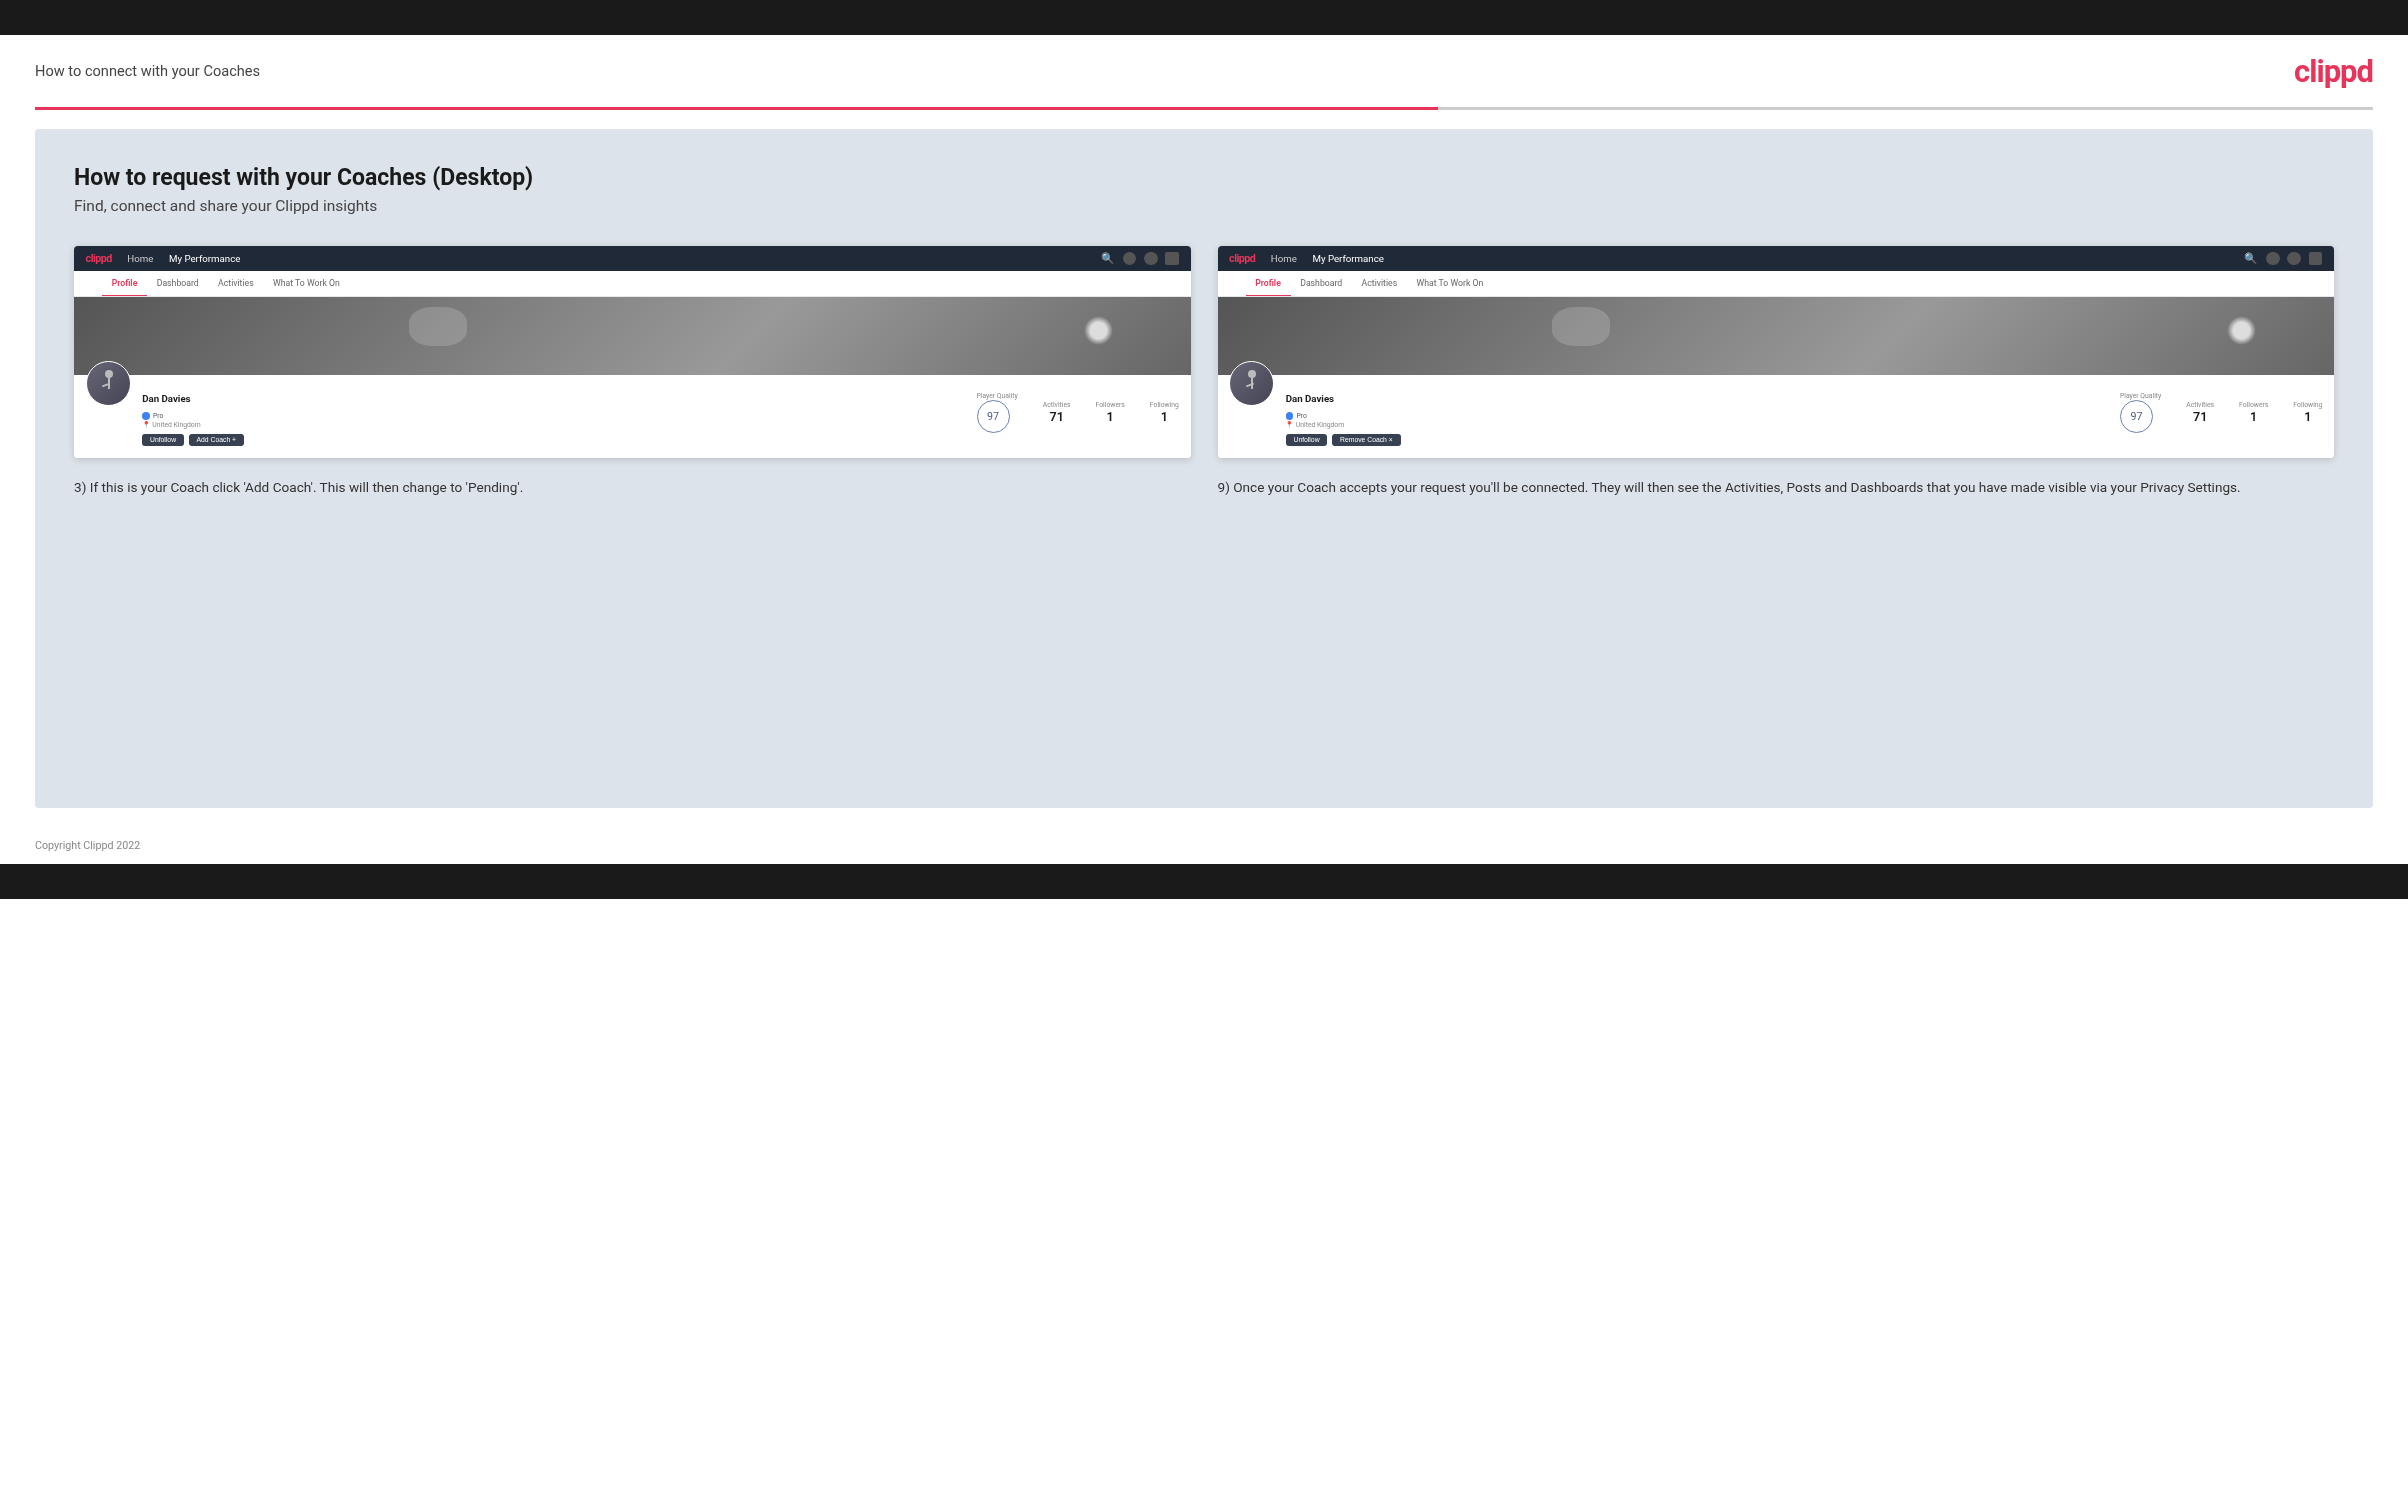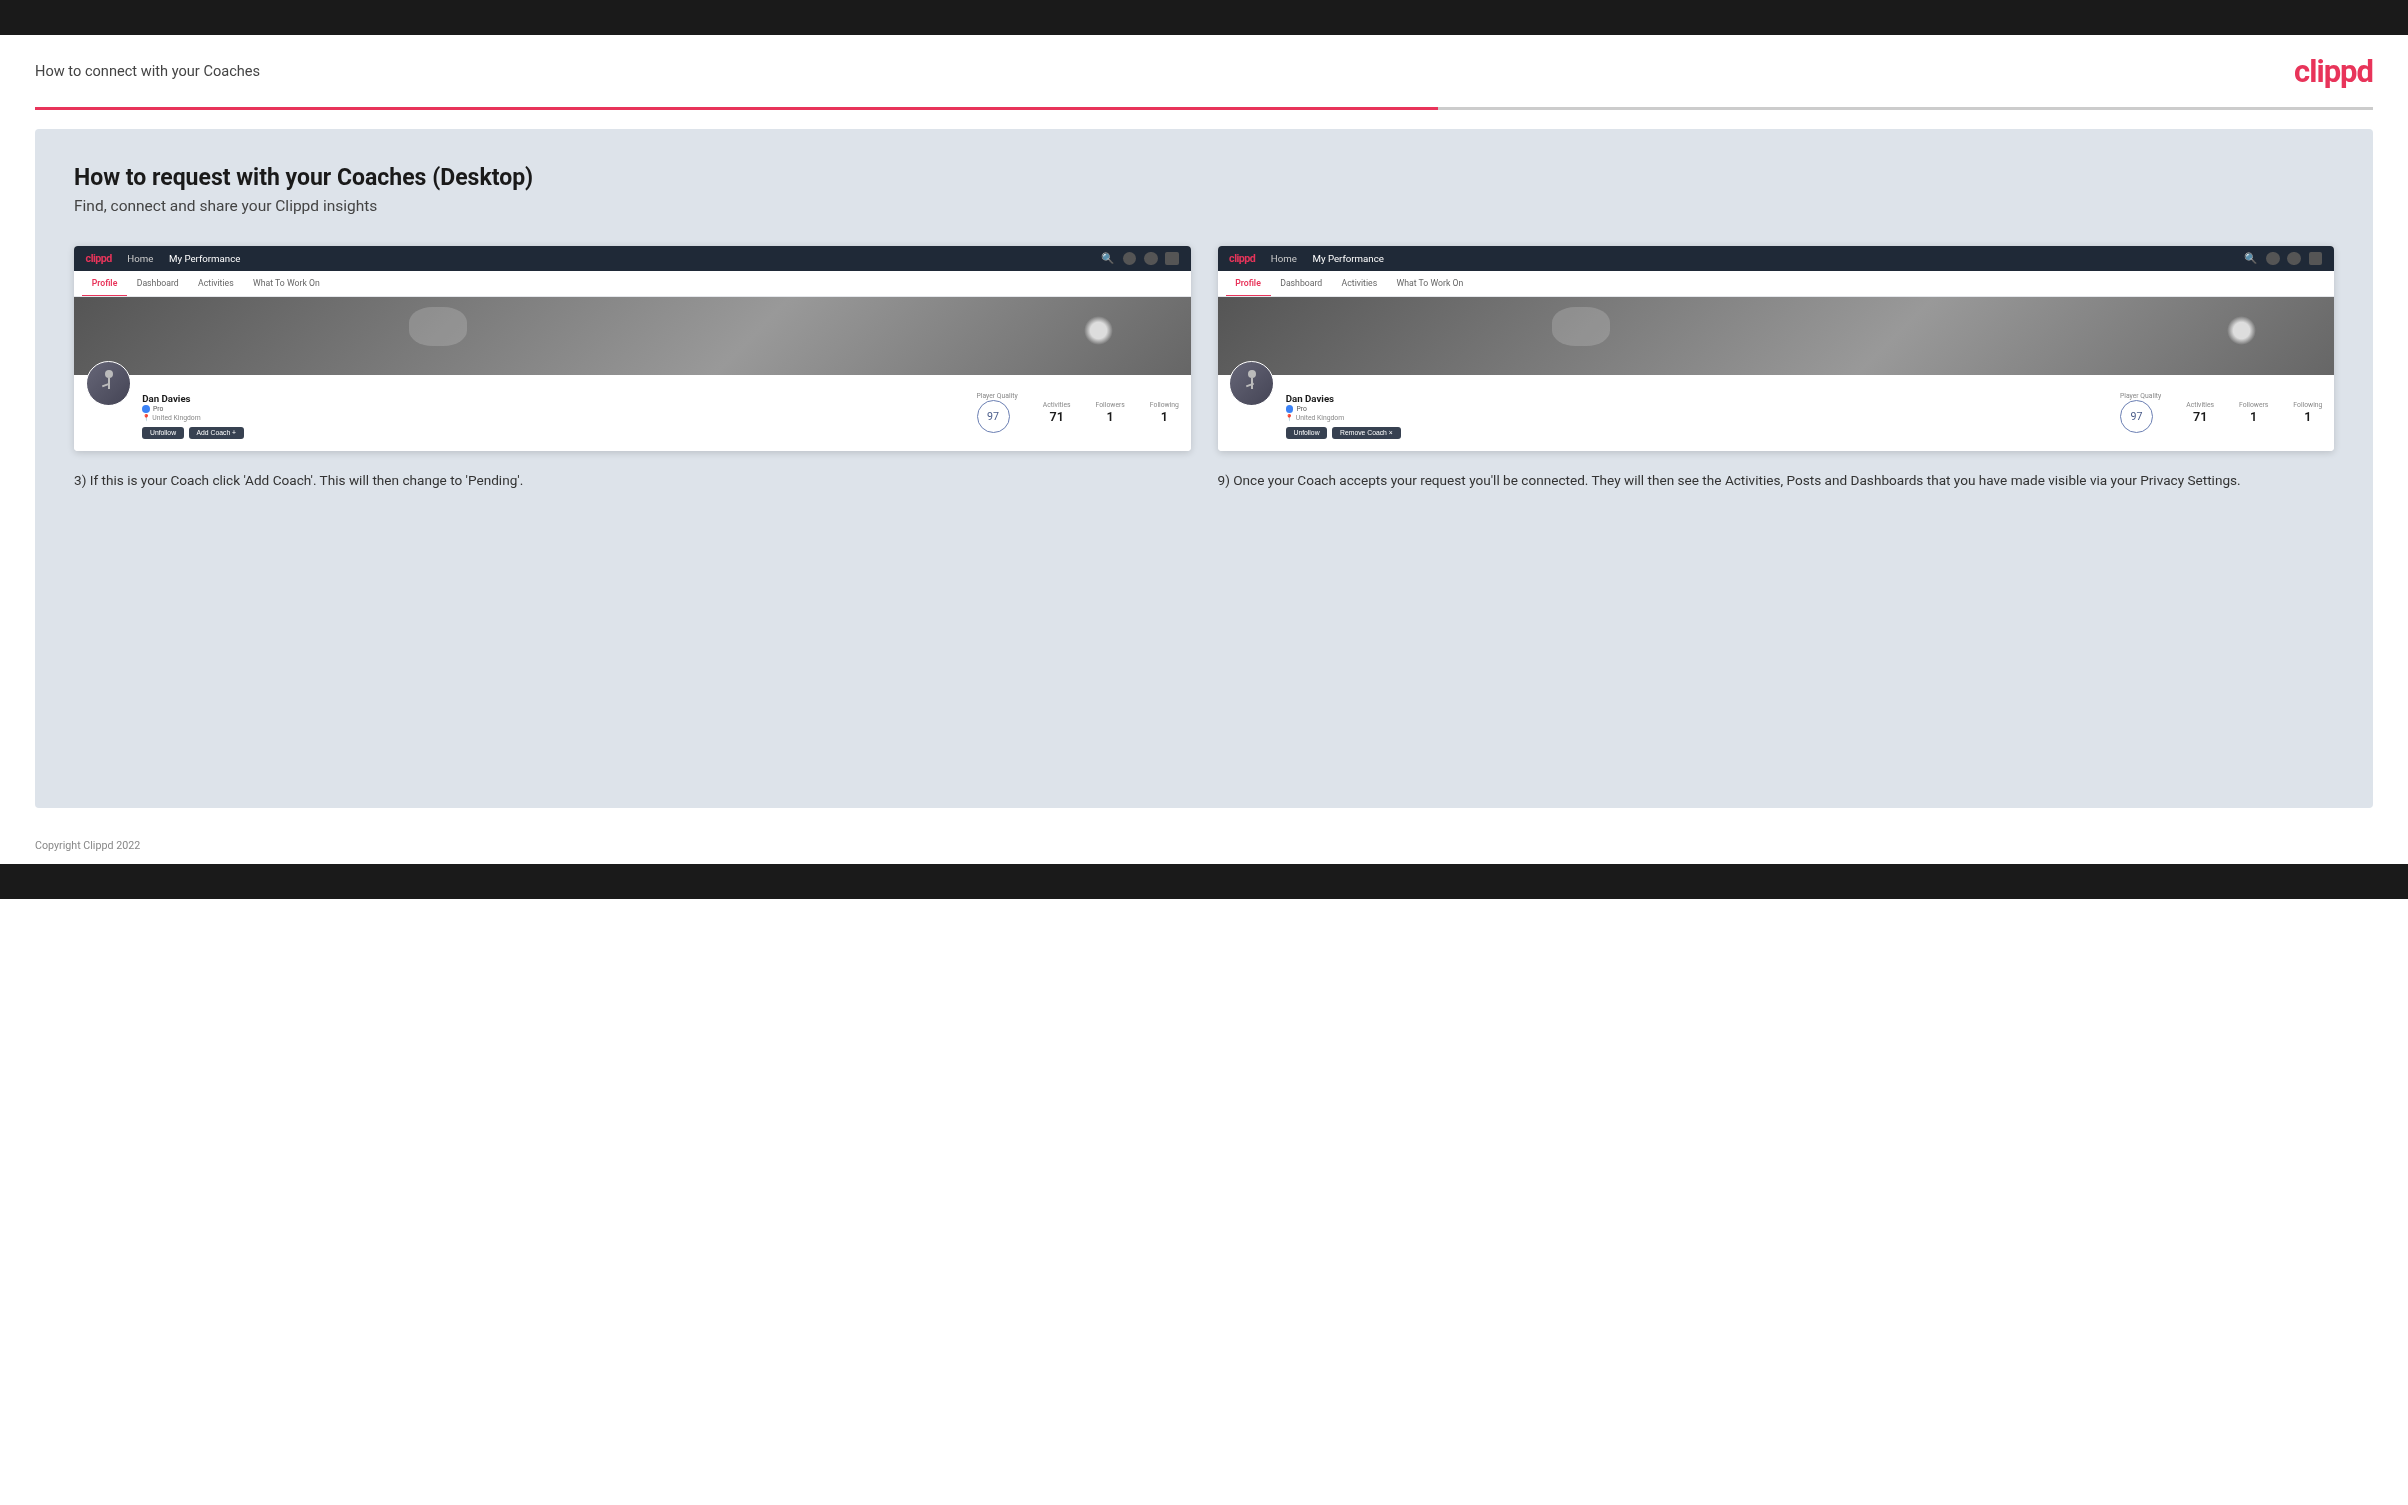--- a/index.html
+++ b/index.html
@@ -121,21 +121,21 @@
       width: 13.6px;
       height: 13.6px;
       background: #555;
       display: inline-block;
     }
 
     
     .mock-tabs {
       display: flex;
       gap: 0;
-      padding: 0 8px;
+      padding: 0 28px;
       border-bottom: 1px solid #e5e7eb;
       background: #fff;
     }
     .mock-tab {
       font-size: 8.7px;
       padding: 6.8px 9.7px;
       color: #666;
       cursor: pointer;
       border-bottom: 1.9px solid transparent;
     }
@@ -211,21 +211,21 @@
     .mock-player-name {
       font-size: 9.7px;
       font-weight: 700;
       color: #1a1a1a;
       margin-top: 10px;
     }
     .mock-player-badge {
       display: flex;
       align-items: center;
       gap: 2.9px;
-      margin-top: 1px;
+      margin-top: 8px;
     }
     .mock-verified {
       width: 7.8px;
       height: 7.8px;
       background: #3b82f6;
       border-radius: 50%;
       display: inline-block;
     }
     .mock-pro-text {
       font-size: 6.8px;

